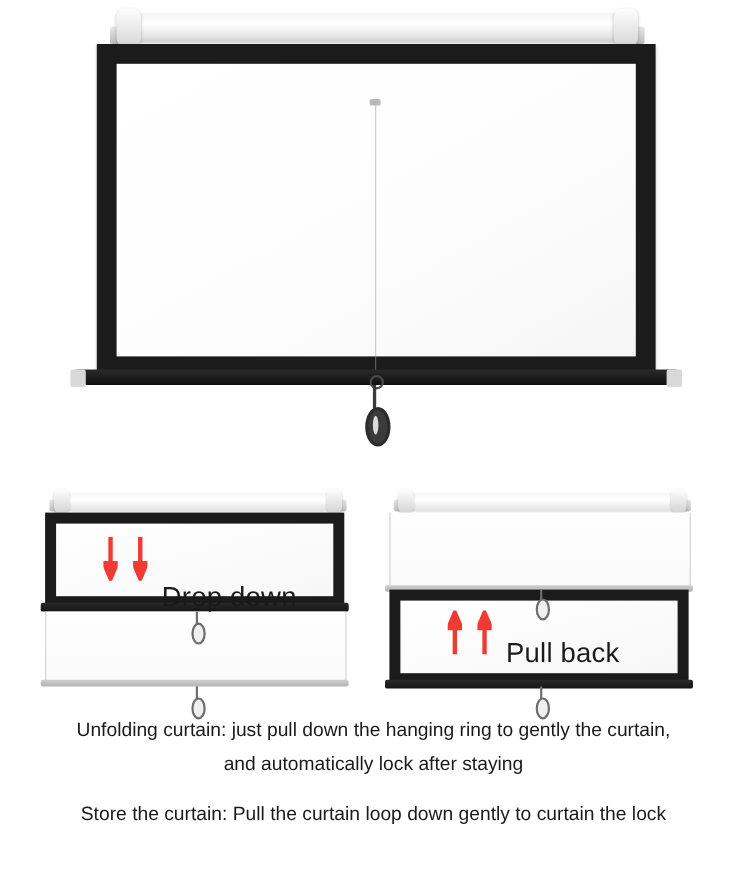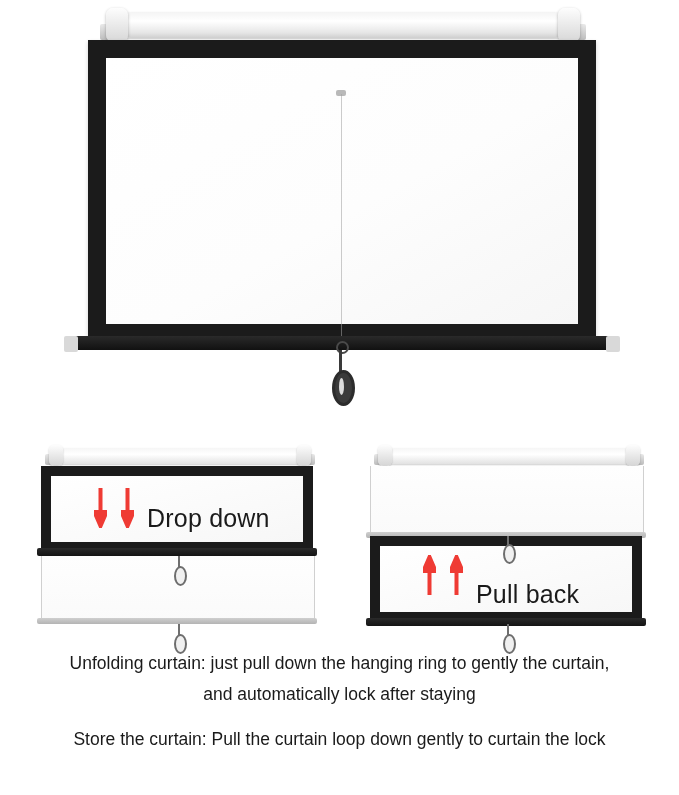--- a/index.html
+++ b/index.html
@@ -153,21 +153,21 @@
   }
 
   
   .panel {
     position: absolute;
     top: 440px;
     width: 290px;
     height: 205px;
   }
   .panel.left  { left: 35px; }
-  .panel.right { left: 364px; }
+  .panel.right { left: 348px; }
 
   .p-roller {
     position: absolute;
     left: 22px;
     top: 8px;
     width: 248px;
     height: 16px;
     background: linear-gradient(to bottom, #f6f6f6 0%, #ffffff 40%, #e2e2e2 100%);
     border-radius: 8px;
     box-shadow: 0 1px 2px rgba(0,0,0,0.2);
@@ -337,21 +337,21 @@
     <svg width="13" height="40" viewBox="0 0 13 40">
       <path d="M6.5 0 L6.5 26 M6.5 38 L0.5 24 L12.5 24 Z" stroke="#ef3b34" stroke-width="4" fill="#ef3b34"></path>
     </svg>
   </div>
   <div class="arrow" style="left:86px; top:48px;">
     <svg width="13" height="40" viewBox="0 0 13 40">
       <path d="M6.5 0 L6.5 26 M6.5 38 L0.5 24 L12.5 24 Z" stroke="#ef3b34" stroke-width="4" fill="#ef3b34"></path>
     </svg>
   </div>
 
-  <div class="panel-caption" style="left:112px; top:64px;">Drop down</div>
+  <div class="panel-caption" style="left:112px; top:89px;">Drop down</div>
 </div>
 
 <div class="panel right">
   <div class="p-bracket left"></div>
   <div class="p-bracket right"></div>
   <div class="p-roller"></div>
   <div class="p-cap left"></div>
   <div class="p-cap right"></div>
 
   <div class="p-ghost" style="top:26px; height:70px; border-top:none;"></div>

